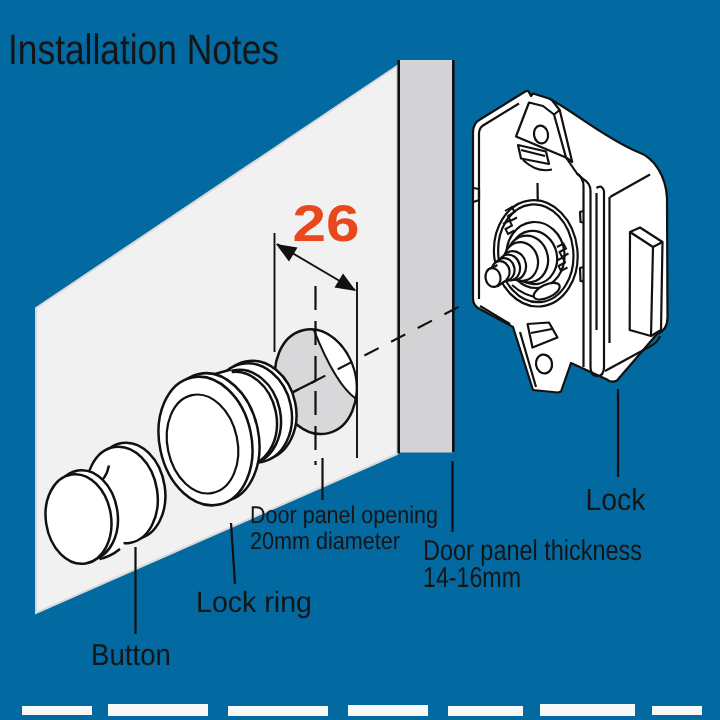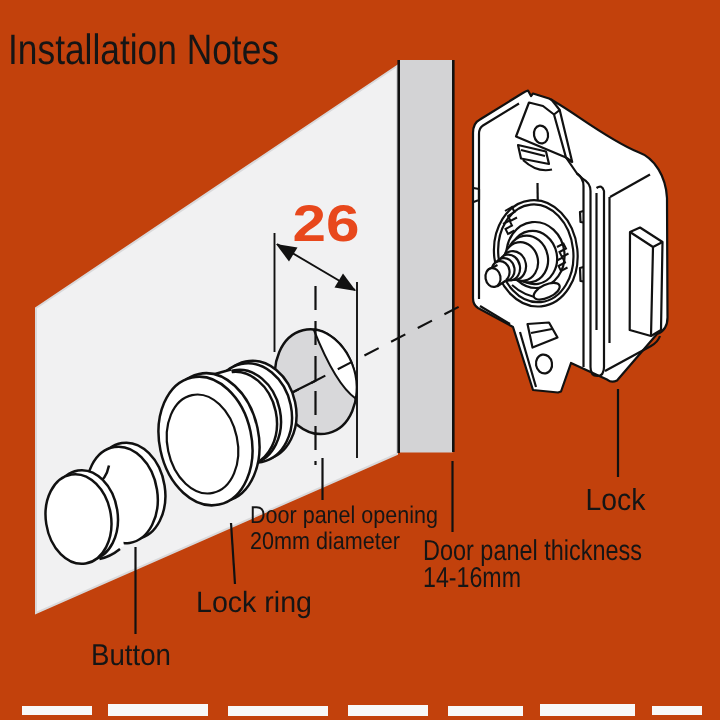--- a/index.html
+++ b/index.html
@@ -1,16 +1,16 @@
 <!DOCTYPE html>
 <html><head>
 <meta charset="utf-8">
 <style>
   html,body{margin:0;padding:0;background:#fff;}
-  #page{position:relative;width:720px;height:720px;background:#c2410c;overflow:hidden;
+  #page{position:relative;width:720px;height:720px;background:#0369a1;overflow:hidden;
         font-family:"Liberation Sans", sans-serif;}
   svg{position:absolute;left:0;top:0;}
   text{font-family:"Liberation Sans", sans-serif;fill:#151515;text-rendering:geometricPrecision;}
 </style>
 </head>
 <body>
 <div id="page">
 <svg width="720" height="720" viewBox="0 0 720 720">
 
   <polygon points="36,308 397,66 397,454 36,613" fill="#f1f1f2" stroke="#d9d9db" stroke-width="2"></polygon>

